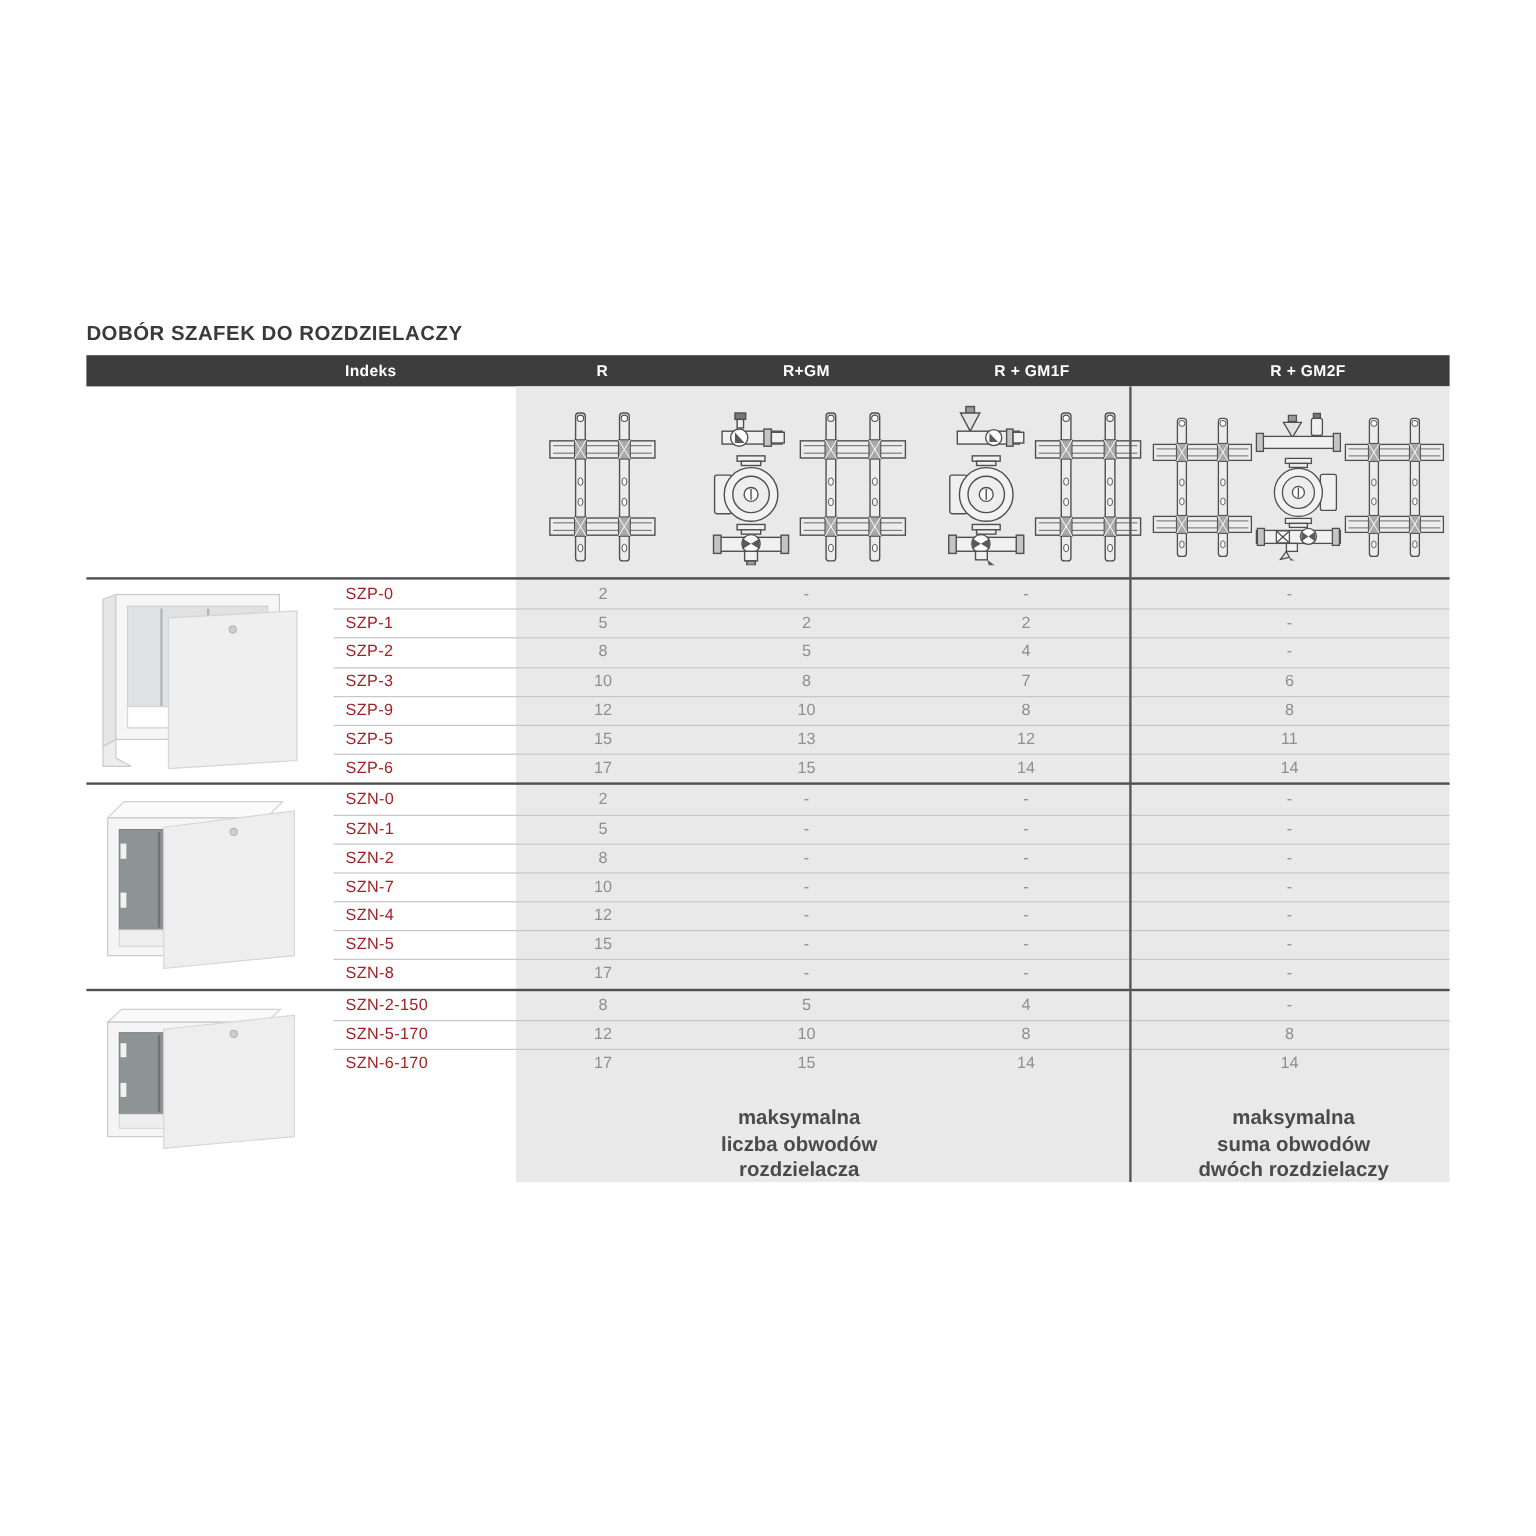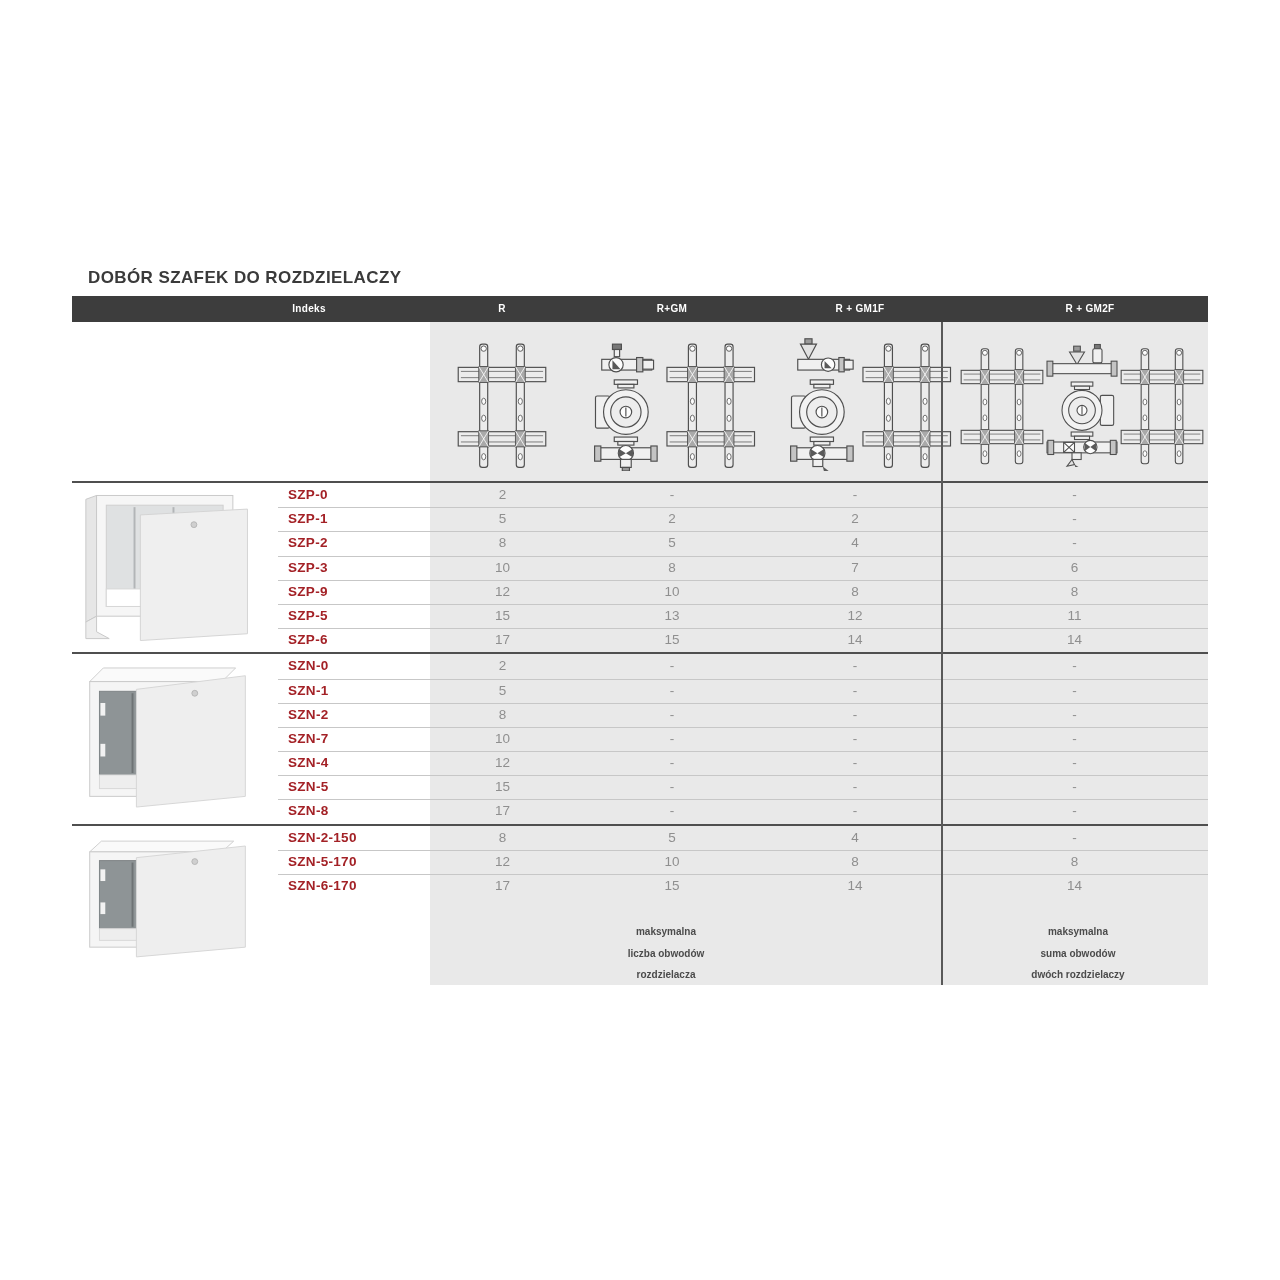--- a/index.html
+++ b/index.html
@@ -1,47 +1,47 @@
 <!DOCTYPE html>
 <html style="--header-bg: #3d3d3d; --panel: #e9e9e9; --red: #a32126;"><head>
 <meta charset="utf-8">
 <style>
   * { margin:0; padding:0; box-sizing:border-box; }
   html,body { width:1280px; height:1280px; background:#fff; }
   body { font-family:"Liberation Sans", sans-serif; position:relative; overflow:hidden; }
   .page { position:absolute; inset:0; background:#fff; }
 
   .title { position:absolute; left:72px; top:268px; font-size:17px; font-weight:700;
-           color:#3a3a3a; letter-spacing:.4px;margin-left:16px; }
+           color:#3a3a3a; letter-spacing:.4px; }
 
   .header-bar { position:absolute; left:72px; top:296px; width:1136px; height:26px;
                 background:var(--header-bg,#3d3d3d); }
   .header-bar span { position:absolute; top:0; height:26px; line-height:26px;
-                     transform:translateX(-50%); color:#fff; font-size:10px; font-weight:700;
+                     transform:translateX(-50%); color:#fff; font-size:13px; font-weight:700;
                      letter-spacing:.3px; white-space:nowrap; }
   .h0{left:237px}.h1{left:430px}.h2{left:600px}.h3{left:788px}.h4{left:1018px}
 
   .panel { position:absolute; left:430px; top:322px; width:778px; height:663px; background:var(--panel,#e9e9e9); }
   .col-divider { position:absolute; left:941px; top:322px; width:2px; height:663px;
                  background:#595959; z-index:5; }
 
   .drawing { position:absolute; z-index:2; }
 
   .tbody { position:absolute; left:72px; top:481px; width:1136px; z-index:3; }
   .group { border-top:2px solid #4f4f4f; }
   .row { position:relative; height:24.2px; }
   .row::after { content:''; position:absolute; left:206px; right:0; bottom:-1px; height:1px; background:#c7c7c7; }
   .group .row:last-child::after { display:none; }
   .cell { position:absolute; top:0; height:24.2px; line-height:24.2px; font-size:13.5px; }
-  .idx { left:216px; width:150px; color:var(--red,#a32126); font-weight:700; letter-spacing:.3px; }
+  .idx { left:216px; width:150px; color:var(--red,#a32126); font-weight:400; letter-spacing:.3px; }
   .val { text-align:center; color:#8f8f8f; }
   .v0{left:358px;width:145px}.v1{left:503px;width:194px}.v2{left:697px;width:172px}.v3{left:869px;width:267px}
 
   .footnote { position:absolute; top:921px; transform:translateX(-50%); text-align:center;
-              font-size:10px; font-weight:700; color:#4b4b4b; line-height:21.5px; z-index:3; }
+              font-size:17px; font-weight:700; color:#4b4b4b; line-height:21.5px; z-index:3; }
   .fn-left{left:666px}.fn-right{left:1078px}
   .footnote span{display:block}
 
   .cab { position:absolute; z-index:2; }
 </style>
 </head>
 <body>
 
 <div class="page">
 

